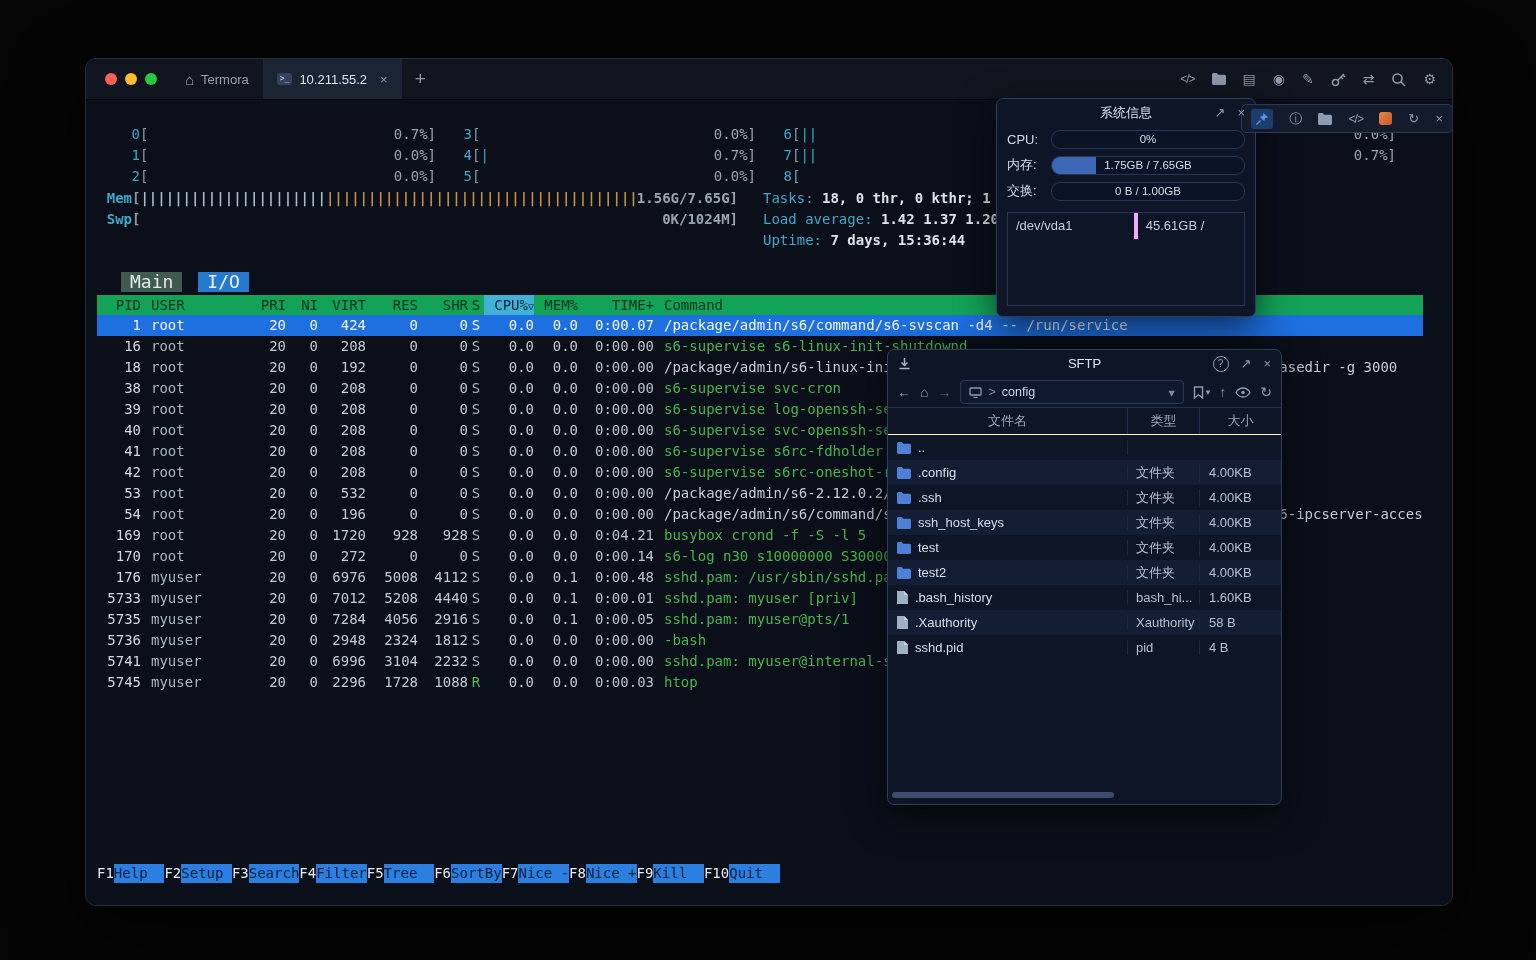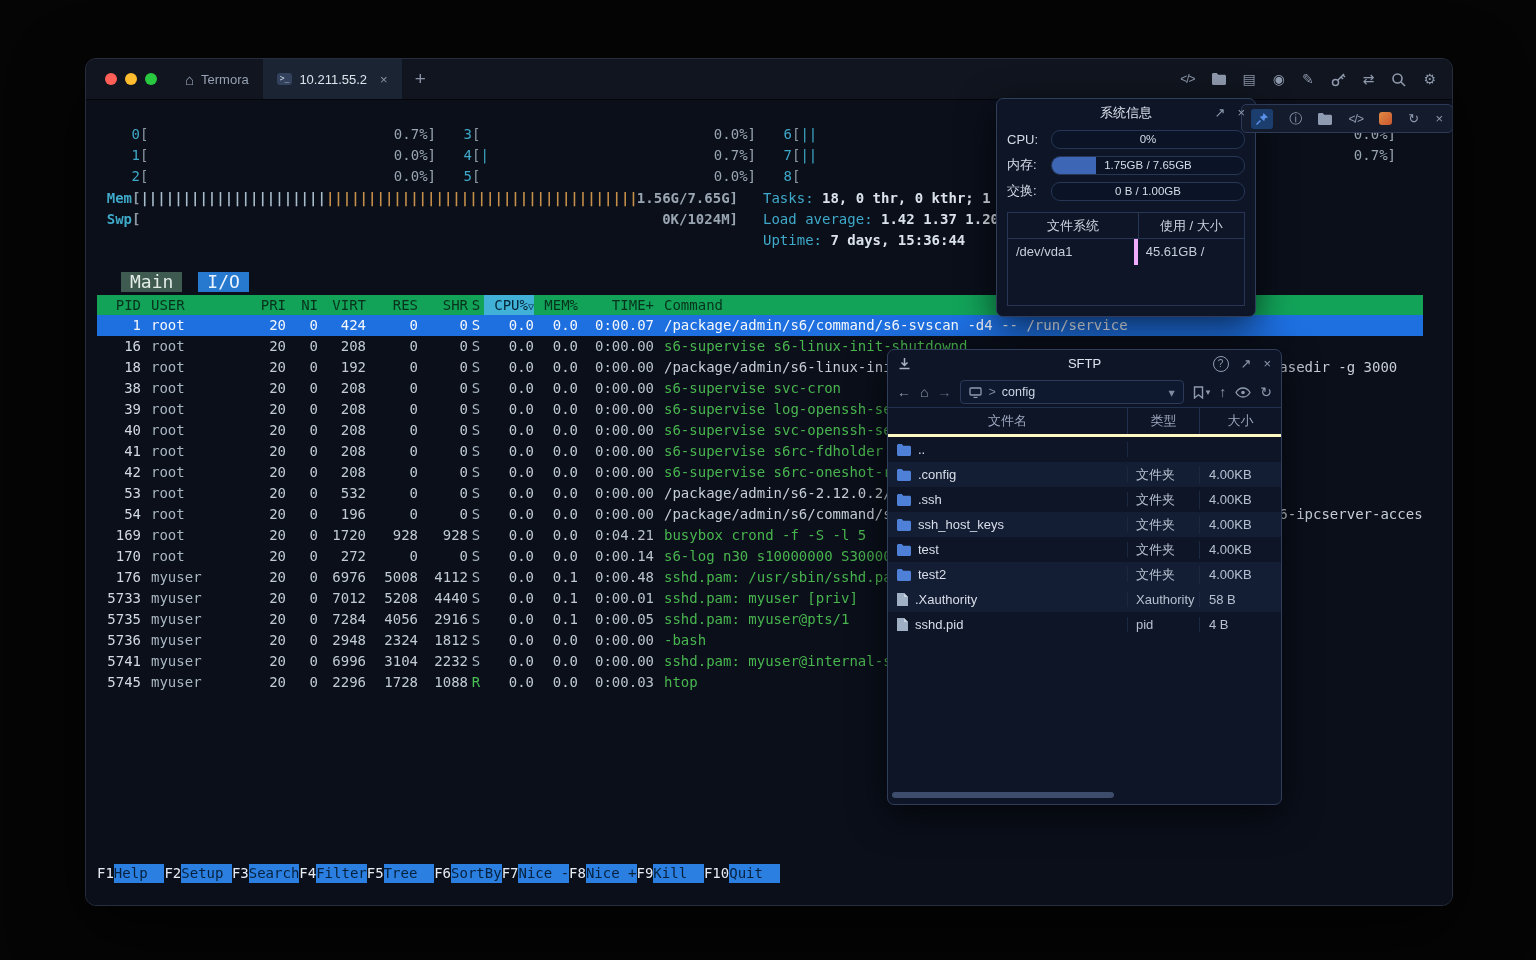--- a/index.html
+++ b/index.html
@@ -107,21 +107,21 @@
 
   
   .sftp{left:801px;top:290px;width:393px;height:454px;}
   .sftp-nav{height:30px;display:flex;align-items:center;padding:0 9px;gap:9px;color:#8f9bb0;}
   .nav-ico{display:inline-flex;align-items:center;font-size:14px;line-height:1;}
   .nav-ico.dim{color:#5c6880;}
   .crumb{flex:1;height:22px;background:#0e1930;border:1px solid #2c3a58;border-radius:4px;display:flex;align-items:center;gap:6px;padding:0 8px;font-size:12.5px;color:#cdd5e2;}
   .crumb .sep{color:#7d89a0;}
   .crumb .cspace{flex:1;}
   .bm-group{display:inline-flex;align-items:center;gap:2px;}
-  .sftp-head{height:26px;line-height:26px;display:flex;border-top:1px solid #223050;border-bottom:3px solid #fef9c3;color:#9aa7bf;}
+  .sftp-head{height:26px;line-height:26px;display:flex;border-top:1px solid #223050;border-bottom:1px solid #fef9c3;color:#9aa7bf;}
   .fc-name{width:240px;box-sizing:border-box;}
   .fc-type{width:72px;box-sizing:border-box;}
   .fc-size{flex:1;box-sizing:border-box;}
   .sftp-head .fc-name{text-align:center;border-right:1px solid #223050;}
   .sftp-head .fc-type{text-align:center;border-right:1px solid #223050;}
   .sftp-head .fc-size{text-align:center;}
   .sftp-rows{overflow:hidden;}
   .frow{height:25px;display:flex;align-items:center;color:#d8dfea;}
   .frow.odd{background:#131d33;}
   .frow .fc-name{display:flex;align-items:center;gap:7px;padding-left:9px;overflow:hidden;border-right:1px solid #1c2840;}
@@ -606,24 +606,20 @@
           </span>
       </div>
       <div class="si-row">
         <span class="si-label">交换:</span>
         <span class="si-bar">
             <span class="si-fill" style="width: 0%;"></span>
             <span class="si-val">0 B / 1.00GB</span>
           </span>
       </div>
       <div class="si-table">
-        <div class="si-thead">
-          <span class="si-th1">文件系统</span>
-          <span class="si-th2">使用 / 大小</span>
-        </div>
         <div>
 
             <div class="si-trow">
               <span class="si-td1">/dev/vda1</span>
               <span class="si-td2">45.61GB / 58.3...</span>
             </div>
           </div>
       </div>
     </div>
 
@@ -777,20 +773,34 @@
                   <path d="M0 1.5C0 .7.7 0 1.5 0h3.2l1.6 1.7h6.2c.8 0 1.5.7 1.5 1.5v7.3c0 .8-.7 1.5-1.5 1.5h-11C.7 12 0 11.3 0 10.5z" fill="#4f80d8"></path>
                 </svg>
               </span>
 
               <span>test2</span>
             </span>
             <span class="fc-type">文件夹</span>
             <span class="fc-size">4.00KB</span>
           </div>
 
+          <div class="frow even">
+            <span class="fc-name">
+
+              <span class="ficon">
+                <svg width="11" height="13" viewBox="0 0 11 13">
+                  <path d="M0 0h7l4 4v9H0z" fill="#9fb0c4"></path>
+                  <path d="M7 0l4 4H7z" fill="#c9d4e2"></path>
+                </svg>
+              </span>
+              <span>.bash_history</span>
+            </span>
+            <span class="fc-type">bash_hi...</span>
+            <span class="fc-size">1.60KB</span>
+          </div>
 
           <div class="frow odd">
             <span class="fc-name">
 
               <span class="ficon">
                 <svg width="11" height="13" viewBox="0 0 11 13">
                   <path d="M0 0h7l4 4v9H0z" fill="#9fb0c4"></path>
                   <path d="M7 0l4 4H7z" fill="#c9d4e2"></path>
                 </svg>
               </span>

